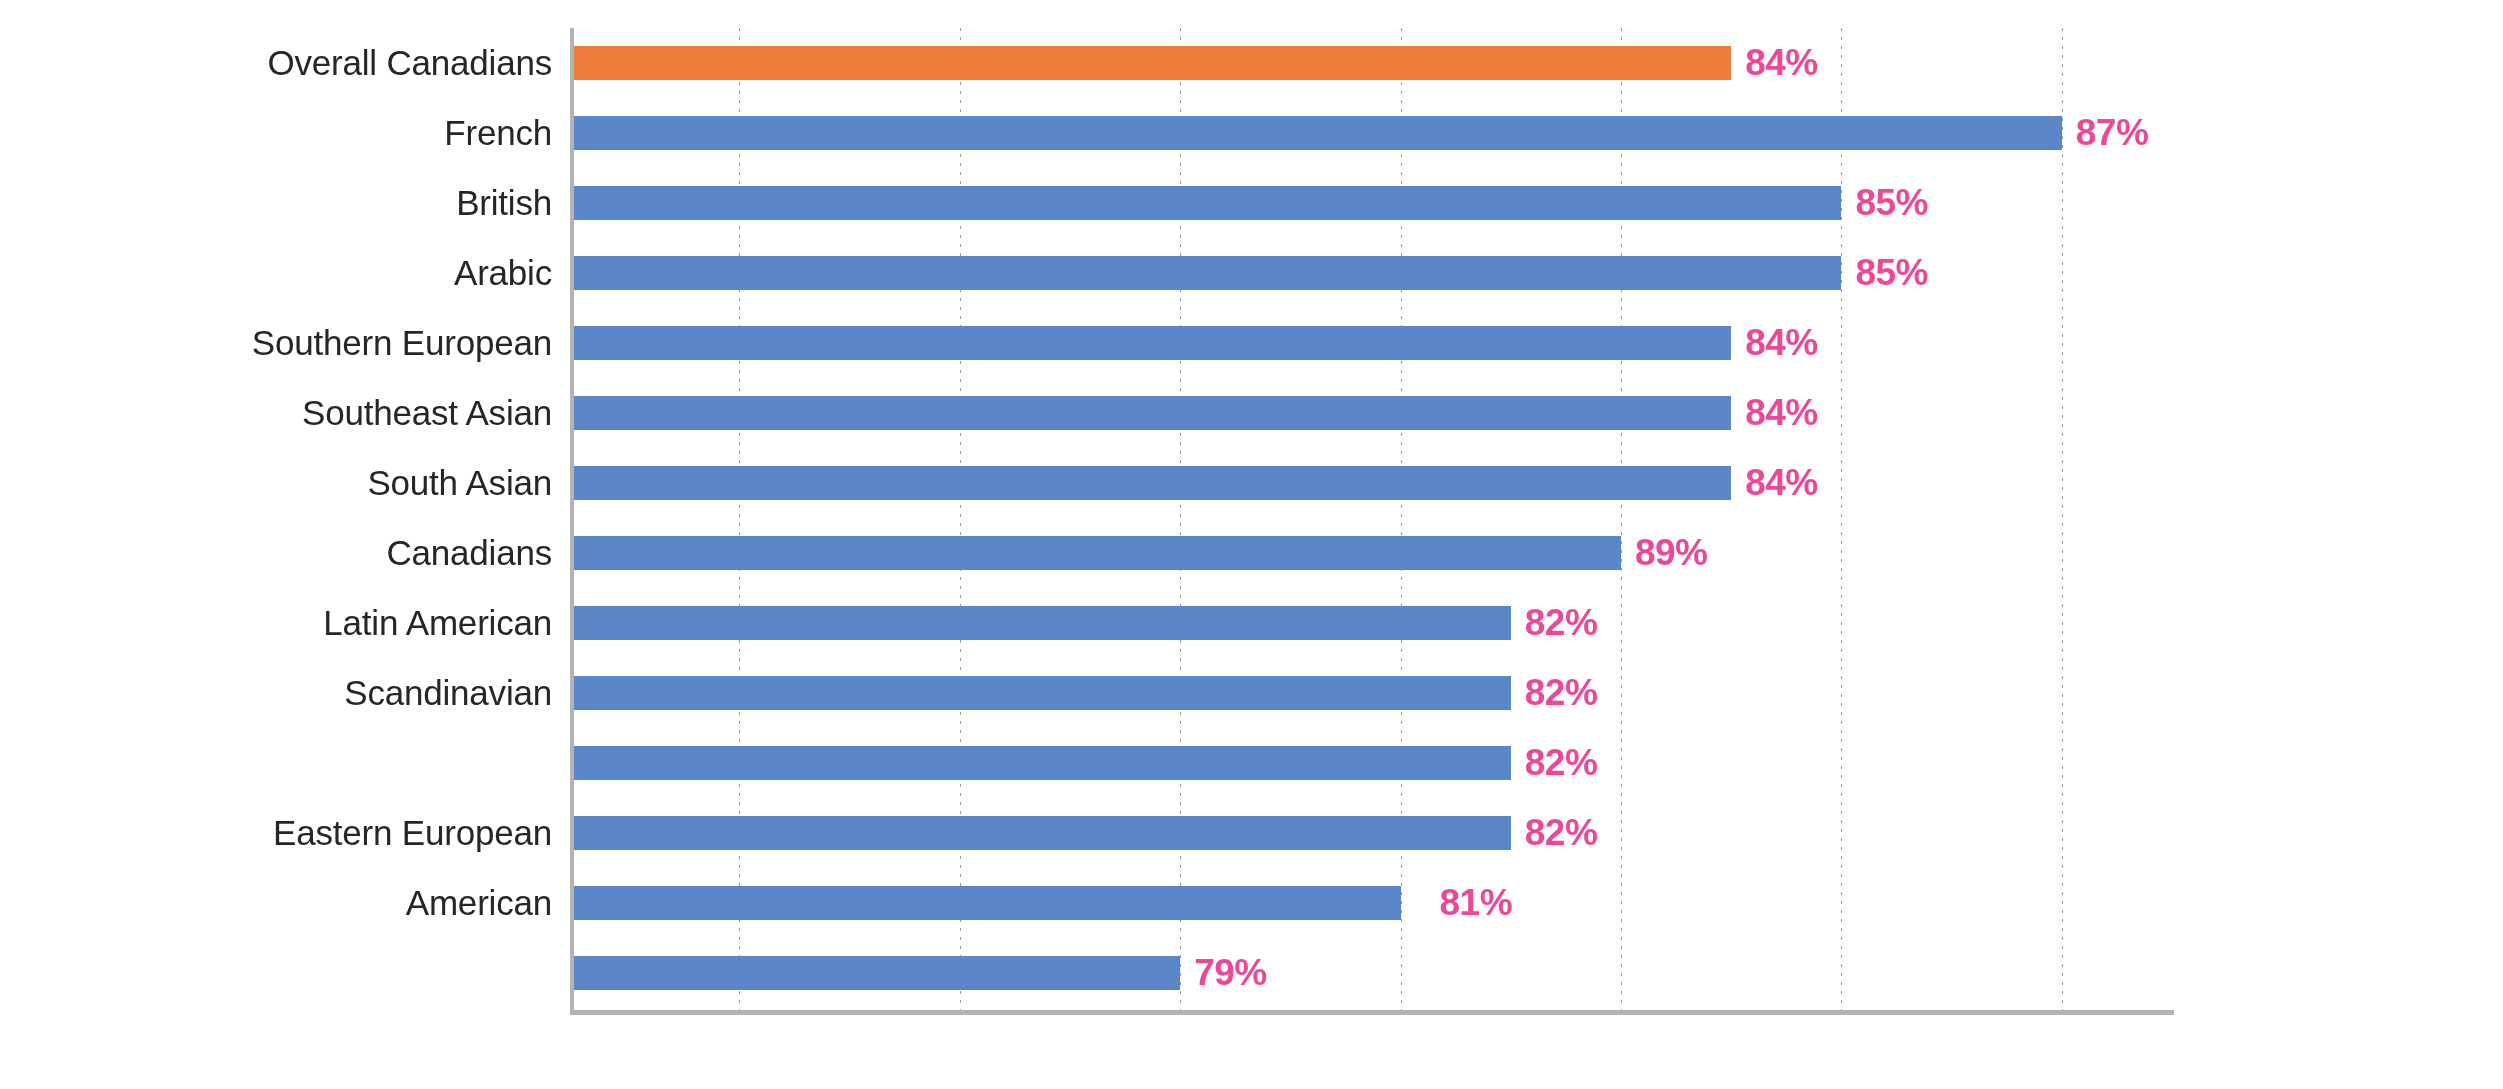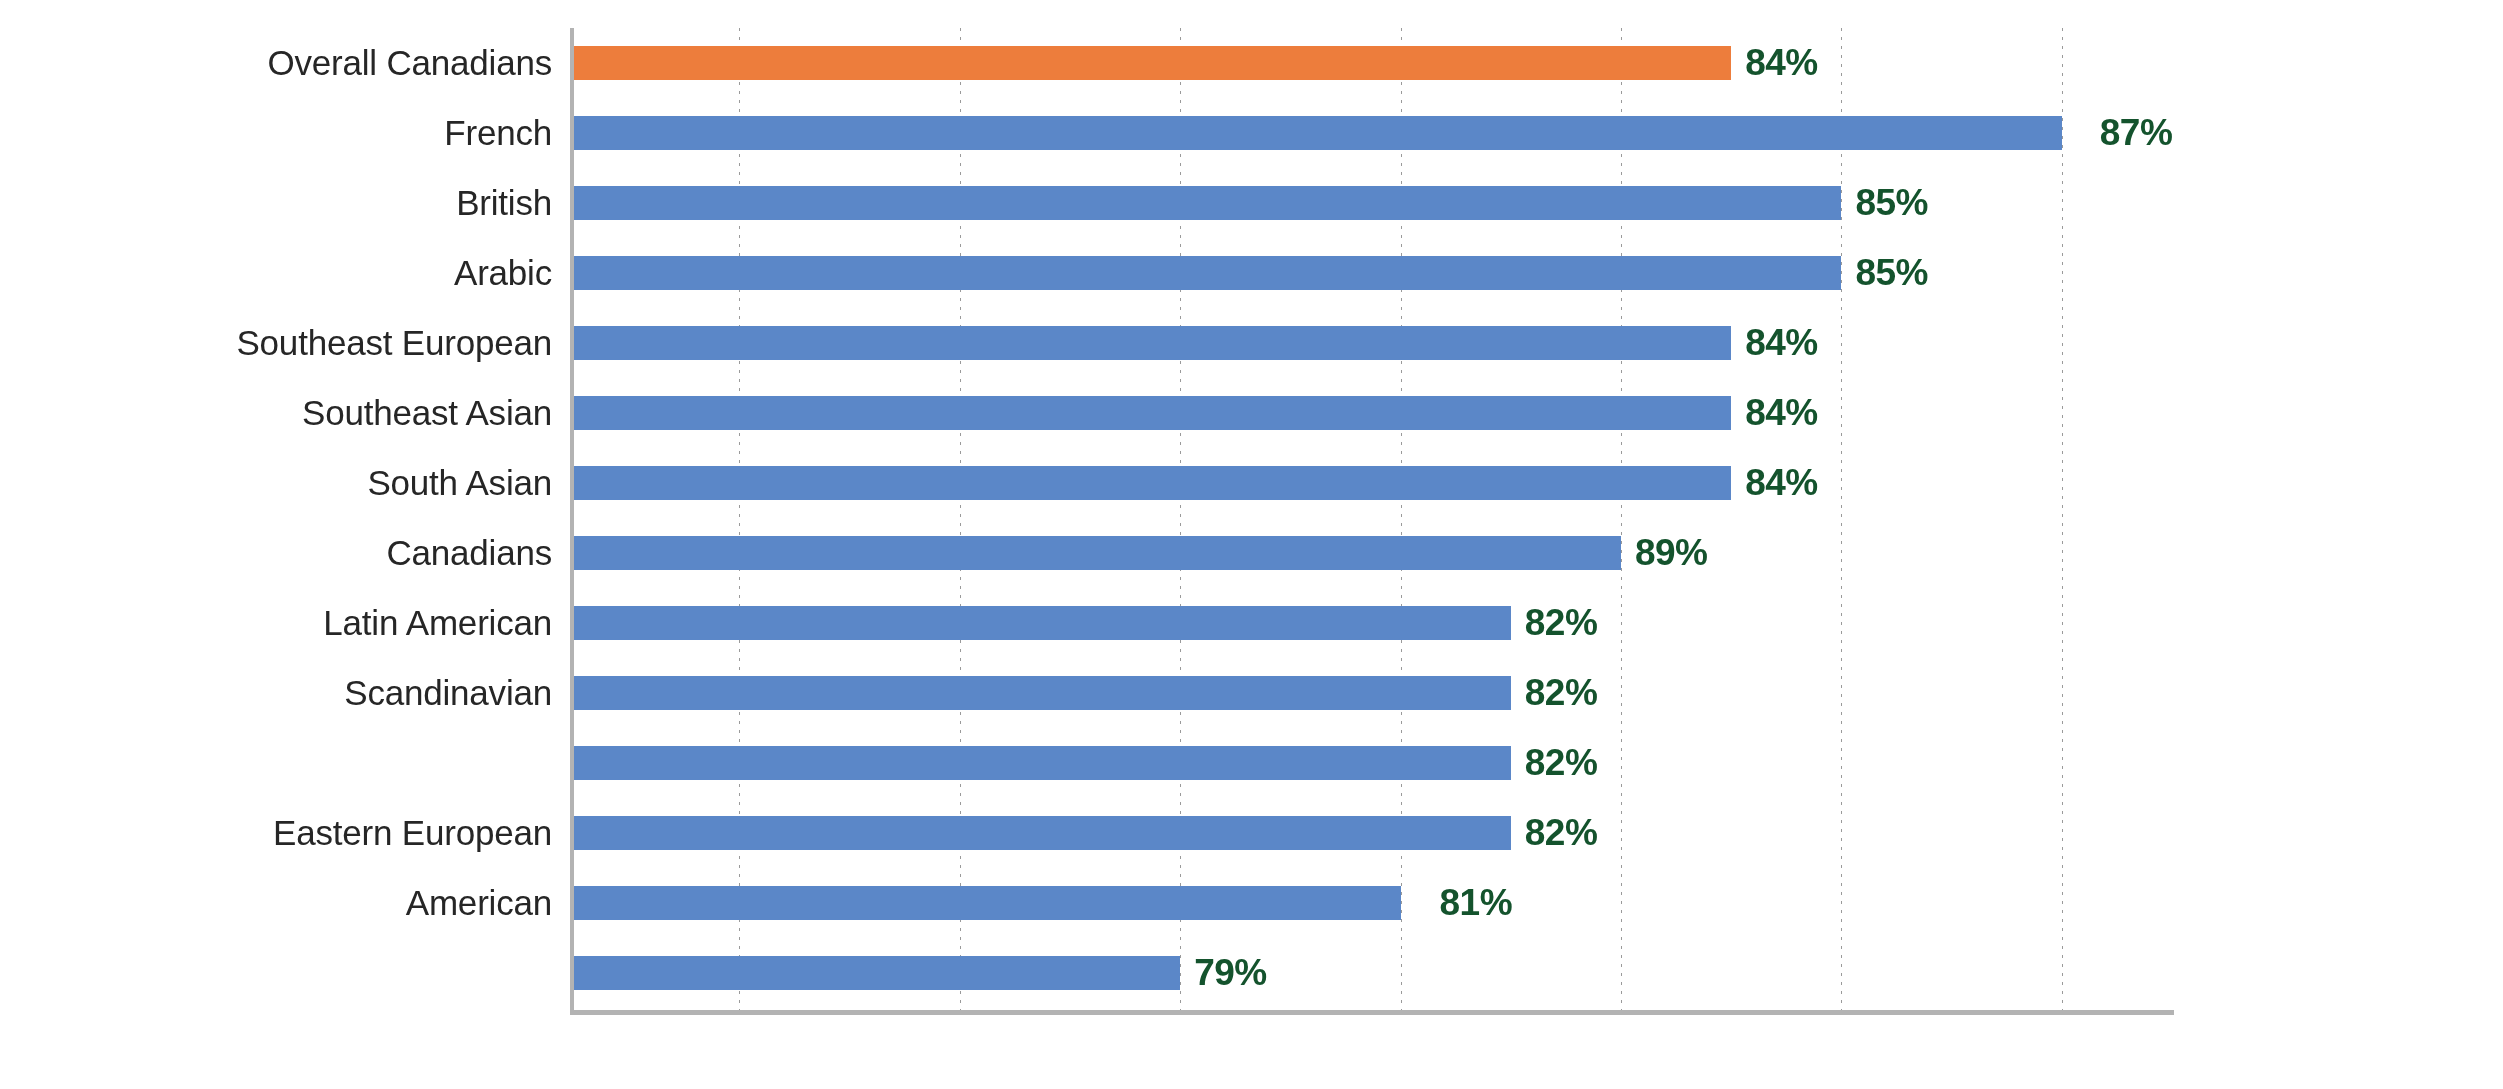--- a/index.html
+++ b/index.html
@@ -90,21 +90,21 @@
   .bar.series-highlight { background: #ED7D3C; }
   .bar.series-default   { background: #5B87C8; }
 
   .value-label {
     position: absolute;
     top: 18px;
     height: 34px;
     line-height: 34px;
     font-size: 37px;
     font-weight: bold;
-    color: #14532d;
+    color: #ec4899;
     white-space: nowrap;
     letter-spacing: -0.5px;
   }
 </style>
 </head>
 <body>
 
 <div id="chart-root">
 
   <div id="plot-area"></div>
@@ -124,34 +124,34 @@
 
   <div id="rows-layer">
       <div class="bar-row" style="top: 28px;">
         <div class="row-label">Overall Canadians</div>
         <div class="bar series-highlight" style="width: 1157.17px;"></div>
         <div class="value-label" style="left: 1745.17px;">84%</div>
       </div>
       <div class="bar-row" style="top: 98px;">
         <div class="row-label">French</div>
         <div class="bar series-default" style="width: 1487.79px;"></div>
-        <div class="value-label" style="left: 2075.79px; margin-left: 24px;">87%</div>
+        <div class="value-label" style="left: 2075.79px;">87%</div>
       </div>
       <div class="bar-row" style="top: 168px;">
         <div class="row-label">British</div>
         <div class="bar series-default" style="width: 1267.38px;"></div>
         <div class="value-label" style="left: 1855.38px;">85%</div>
       </div>
       <div class="bar-row" style="top: 238px;">
         <div class="row-label">Arabic</div>
         <div class="bar series-default" style="width: 1267.38px;"></div>
         <div class="value-label" style="left: 1855.38px;">85%</div>
       </div>
       <div class="bar-row" style="top: 308px;">
-        <div class="row-label">Southeast European</div>
+        <div class="row-label">Southern European</div>
         <div class="bar series-default" style="width: 1157.17px;"></div>
         <div class="value-label" style="left: 1745.17px;">84%</div>
       </div>
       <div class="bar-row" style="top: 378px; padding-left: 32px;">
         <div class="row-label">Southeast Asian</div>
         <div class="bar series-default" style="width: 1157.17px;"></div>
         <div class="value-label" style="left: 1745.17px;">84%</div>
       </div>
       <div class="bar-row" style="top: 448px;">
         <div class="row-label">South Asian</div>

